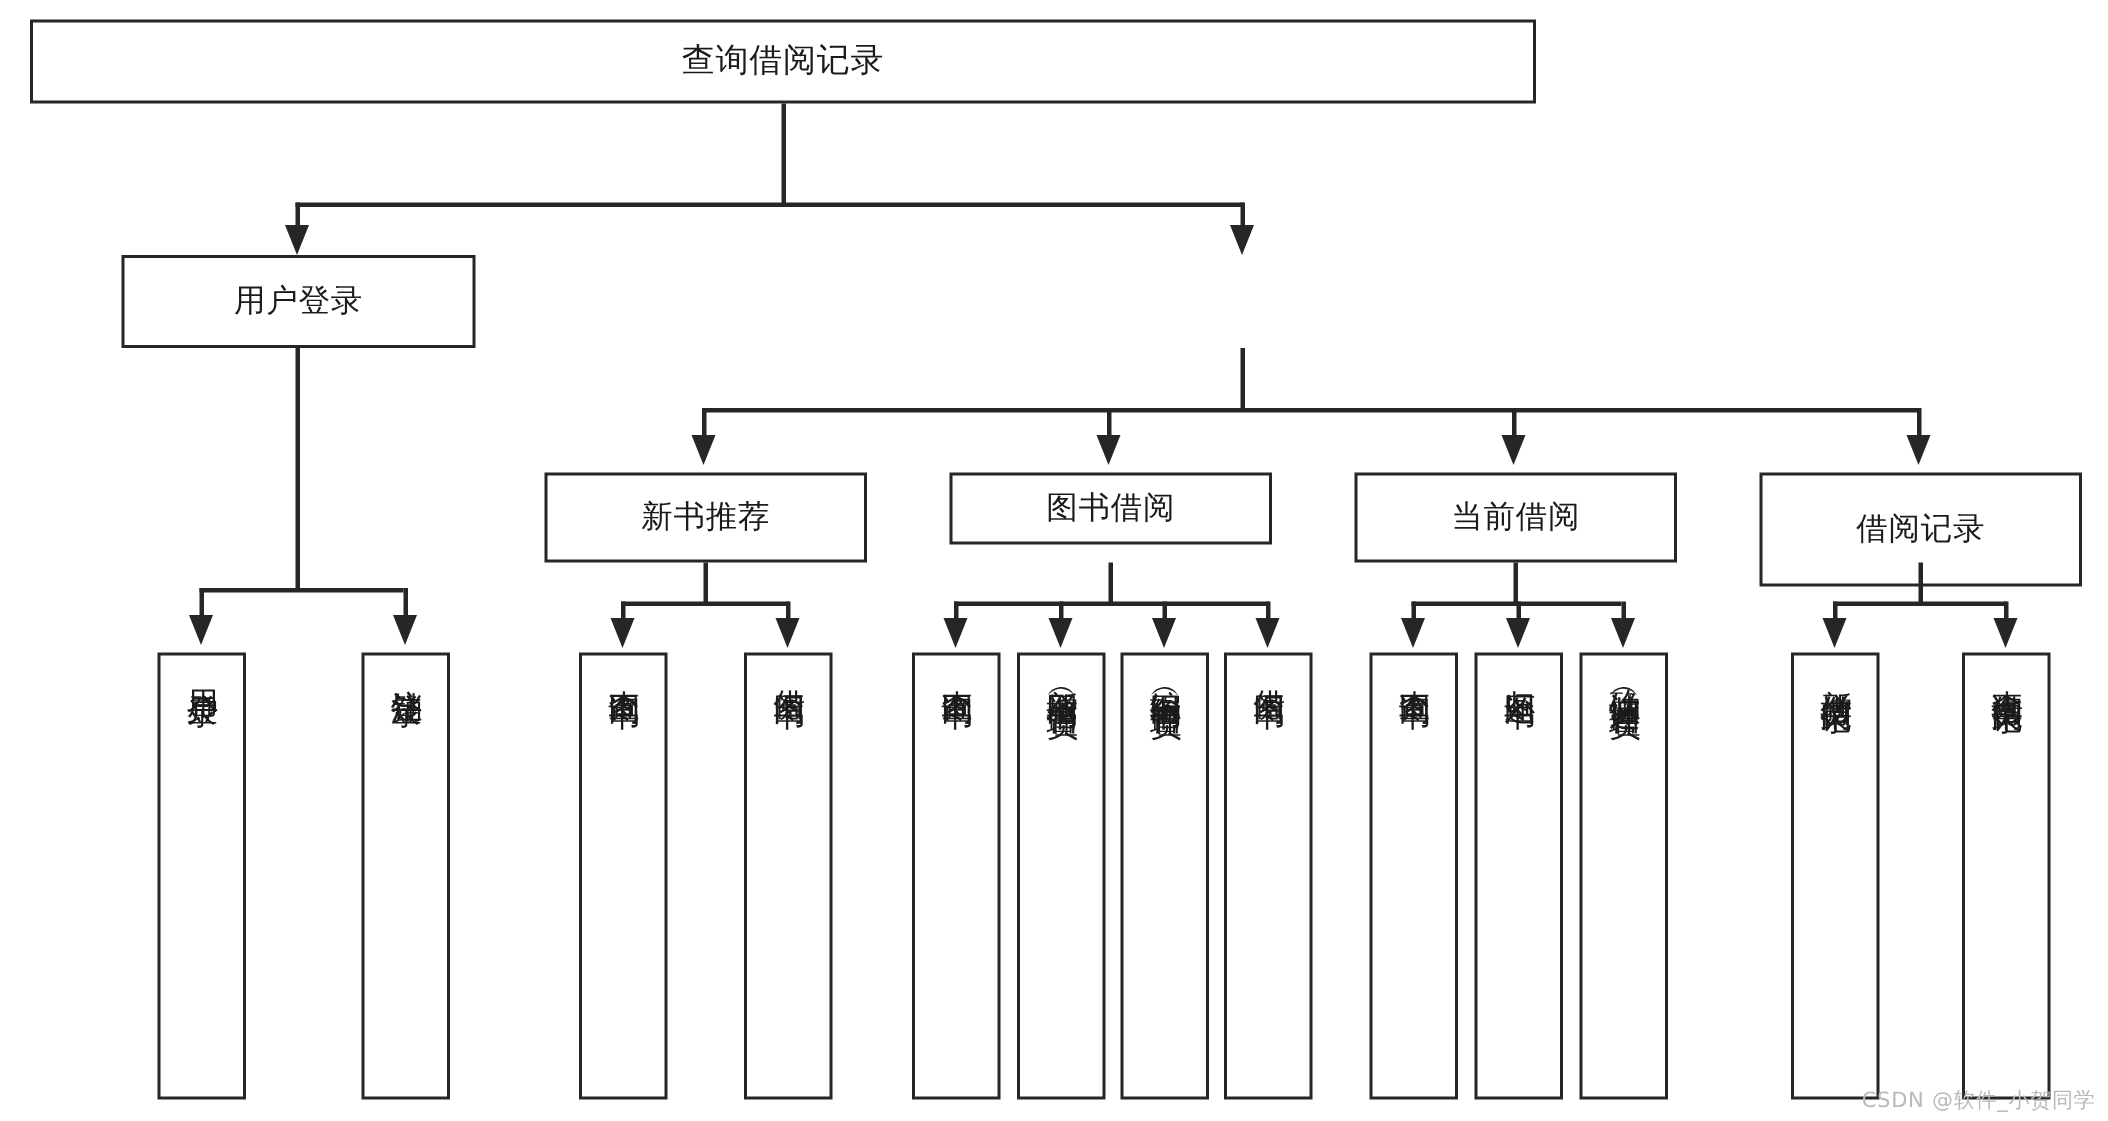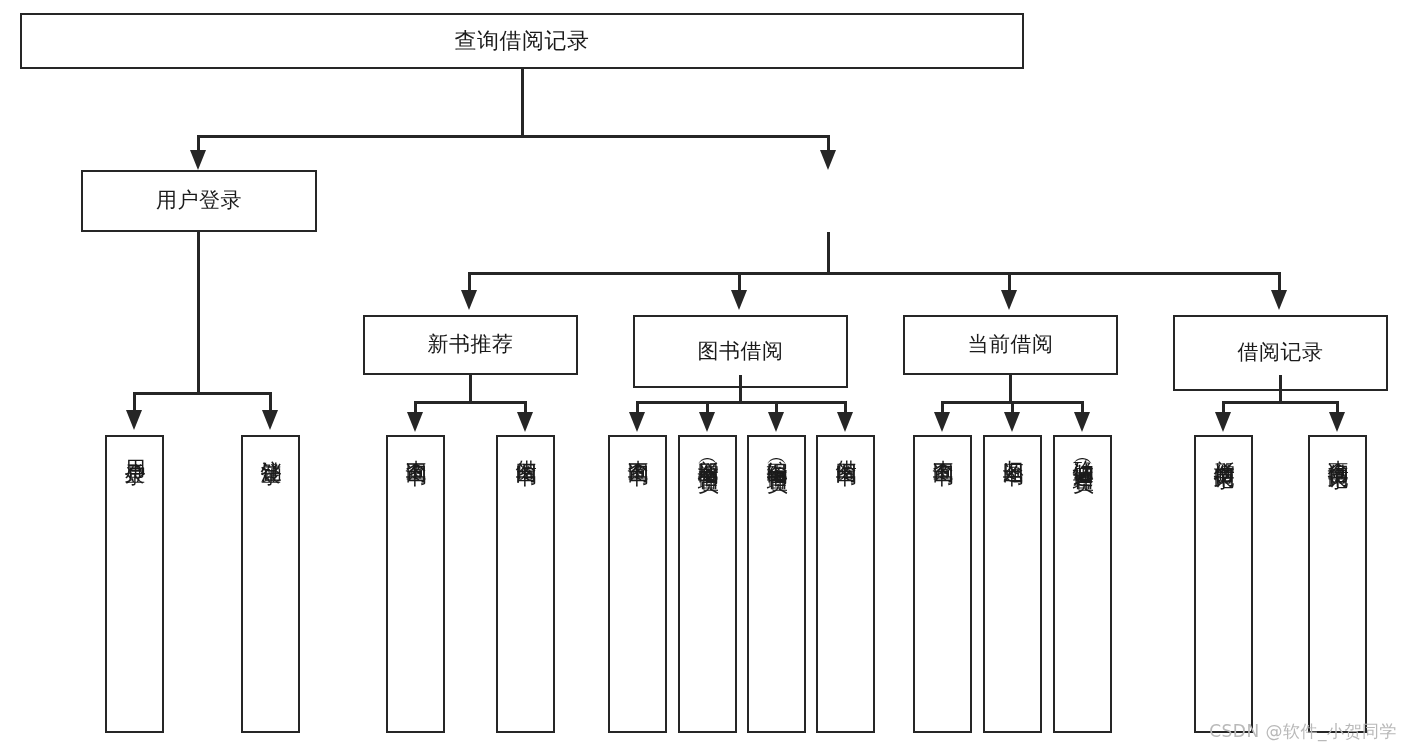--- a/index.html
+++ b/index.html
@@ -67,21 +67,21 @@
     height: 0;
     border-left: 8px solid transparent;
     border-right: 8px solid transparent;
     border-top: 20px solid #262626;
   }
   
   #watermark {
     position: absolute;
     right: 8px;
     bottom: 4px;
-    font-size: 17px;
+    font-size: 14px;
     color: #b9b9b9;
     letter-spacing: 0.5px;
     white-space: nowrap;
     pointer-events: none;
   }
 </style>
 </head>
 <body>
 
 <div id="canvas">
@@ -117,21 +117,21 @@
   <div class="vline" style="left:738px; top:272px; height:25px;"></div>
   <div class="arrow" style="left:731px; top:290px;"></div>
   <div class="vline" style="left:1008px; top:272px; height:25px;"></div>
   <div class="arrow" style="left:1001px; top:290px;"></div>
   <div class="vline" style="left:1278px; top:272px; height:25px;"></div>
   <div class="arrow" style="left:1271px; top:290px;"></div>
 
   <div class="node h" style="left:363px; top:315px; width:215px; height:60px;">
     <span class="label">新书推荐</span>
   </div>
-  <div class="node h" style="left:633px; top:315px; width:215px; height:73px;">
+  <div class="node h" style="left:633px; top:315px; width:215px; height:48px;">
     <span class="label">图书借阅</span>
   </div>
   <div class="node h" style="left:903px; top:315px; width:215px; height:60px;">
     <span class="label">当前借阅</span>
   </div>
   <div class="node h" style="left:1173px; top:315px; width:215px; height:76px;">
     <span class="label">借阅记录</span>
   </div>
 
   <div class="vline" style="left:469px; top:375px; height:28px;"></div>

